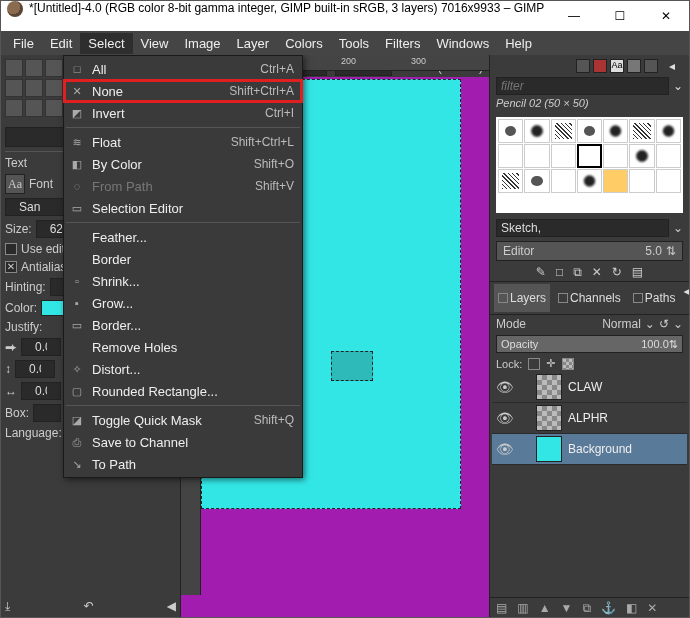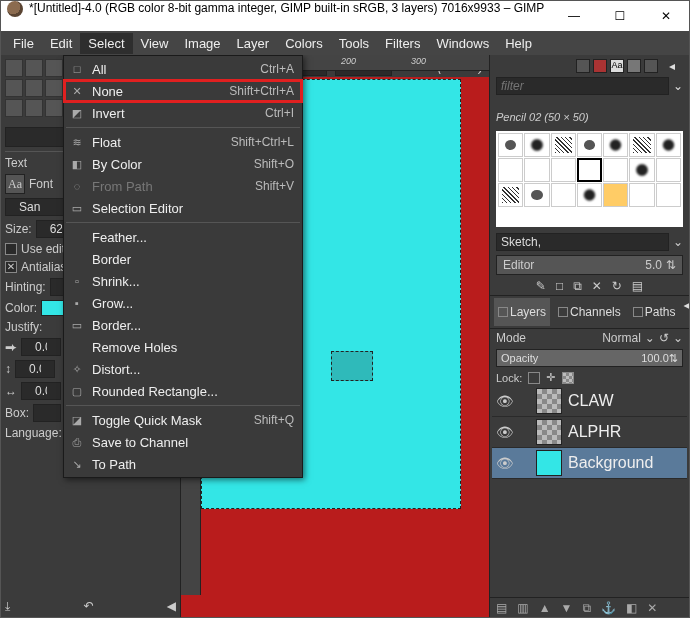--- a/index.html
+++ b/index.html
@@ -14,35 +14,35 @@
   .menuitem { padding: 3px 8px; font-size: 13px; color: #eee; }
   .menuitem.active { background: #2e2e2e; }
   .body { flex: 1; display: flex; background: #454545; position: relative; overflow: hidden; }
   .leftpanel { width: 180px; background: #3b3b3b; border-right: 1px solid #222; display: flex; flex-direction: column; padding: 4px 4px; gap: 2px; }
   .toolgrid { display: grid; grid-template-columns: repeat(3, 18px); gap: 2px; margin-bottom: 4px; }
   .toolbtn { width: 18px; height: 18px; background: #555; border: 1px solid #333; }
   .sectionheader { font-size: 12px; color: #ccc; border-top: 1px solid #555; padding-top: 4px; margin-top: 2px; }
   .row { display: flex; align-items: center; gap: 4px; font-size: 12px; color: #ccc; margin-top: 2px;}
   .input { background: #2a2a2a; border: 1px solid #222; color: #ddd; font-size: 12px; padding: 1px 13px; width: 40px; }
   .check { width: 12px; height: 12px; border: 1px solid #888; display: inline-block; text-align: center; line-height: 10px; font-size: 10px; background: #2a2a2a;}
-  .canvasarea { flex: 1; background: #b91c1c; position: relative; font-style: italic; }
+  .canvasarea { flex: 1; background: #a21caf; position: relative; }
   .ruler-h { position: absolute; top: 0; left: 20px; right: 0; height: 16px; background: #444; border-bottom: 1px solid #222; font-size: 9px; color: #ccc; }
   .ruler-h span { position: absolute; top: 1px; }
   .ruler-v { position: absolute; top: 16px; left: 0; width: 20px; bottom: 22px; background: #444; border-right: 1px solid #222; }
   .viewport { position: absolute; top: 16px; left: 20px; right: 0; bottom: 22px; overflow: hidden; }
   .canvas { position: absolute; top: 8px; left: 0; width: 260px; height: 430px; background: #33e6e6; border: 1px dashed #222; }
   .selection { position: absolute; top: 280px; left: 130px; width: 42px; height: 30px; background: #2fbaba; border: 1px dashed #222; }
   .statusbar { height: 22px; background: #3b3b3b; border-top: 1px solid #222; display: flex; align-items: center; padding: 0 6px; gap: 8px; font-size: 12px; color: #ccc;}
   .select-stat { background:#2a2a2a; border:1px solid #222; padding:1px 4px; display:flex; align-items:center; gap:2px;}
   .select-stat .chev { font-size:9px;}
   .rightpanel { width: 200px; background: #3b3b3b; border-left: 1px solid #222; display: flex; flex-direction: column; }
   .brush-top { padding: 4px 6px; }
   .brushfilter { display: flex; align-items: center; gap: 4px; }
   .brushfilter input { flex: 1; background: #2a2a2a; border: 1px solid #222; color: #888; font-style: italic; font-size: 12px; padding: 1px 4px;}
-  .brushname { font-size: 11px; font-style: italic; color: #ccc; margin-top: 16px; }
+  .brushname { font-size: 11px; font-style: italic; color: #ccc; margin-top: 2px; }
   .brushgrid { background: #fff; height: 96px; margin: 4px 6px; display: grid; grid-template-columns: repeat(7, 1fr); grid-auto-rows: 24px; gap: 1px; padding: 2px; }
   .brushcell { border: 1px solid #ccc; background: #fff; position: relative; }
   .brushcell.sel { outline: 2px solid #000; outline-offset: -2px; }
   .brushcell.dot::after { content:''; position:absolute; inset:6px; background:#555; border-radius:50%; }
   .brushcell.lines::after { content:''; position:absolute; inset:3px; background:repeating-linear-gradient(45deg,#333 0 1px,transparent 1px 3px);}
   .brushcell.blob::after { content:''; position:absolute; inset:4px; background:radial-gradient(circle,#222 0 50%,transparent 60%); filter:blur(1px);}
   .panelrow { display: flex; align-items: center; padding: 2px 6px; gap: 4px; font-size: 12px; color: #ccc; }
   .panelrow input.wide { flex:1; background:#2a2a2a; border:1px solid #222; color:#ddd; font-size:12px; padding:1px 4px;}
   .panelrow .val { margin-left:auto; }
   .tabbar { display: flex; padding: 2px 4px; border-top: 1px solid #222; border-bottom: 1px solid #222; gap:4px;}
@@ -51,21 +51,21 @@
   .tabicon { width:10px; height:10px; border:1px solid #888;}
   .opacitybar { height: 18px; background: linear-gradient(to right, #666 0%, #666 100%); margin: 2px 6px; border: 1px solid #222; position: relative; font-size: 11px; color: #ddd; display:flex; align-items:center; padding:0 4px;}
   .opacitybar .oval { margin-left:auto; }
   .layerlist { flex: 1; overflow-y: auto; padding: 0 2px; }
   .layerrow { display: flex; align-items: center; padding: 2px 4px; gap: 6px; border-bottom: 1px solid #2a2a2a;}
   .layerrow.selected { background: #5a7a9a; }
   .eye { width: 16px; font-size: 14px; color: #ccc; text-align: center; }
   .layerthumb { width: 26px; height: 26px; border: 1px solid #222; background: #6b6b6b; }
   .layerthumb.checker { background: repeating-conic-gradient(#888 0 25%, #bbb 0 50%) 0 0/10px 10px; }
   .layerthumb.cyan { background: #33e6e6; }
-  .layername { font-size: 16px; color: #eee; }
+  .layername { font-size: 12px; color: #eee; }
   .bottombar { height: 20px; border-top: 1px solid #222; display: flex; align-items: center; padding: 0 6px; gap: 10px; font-size: 12px; color: #aaa;}
   .dropdown-menu { position: absolute; top: 0; left: 62px; width: 240px; background: #3a3a3a; border: 1px solid #1a1a1a; box-shadow: 2px 2px 6px rgba(0,0,0,0.5); z-index: 50; padding: 2px 0; }
   .ddrow { display: flex; align-items: center; height: 22px; padding: 0 8px 0 28px; font-size: 13px; color: #eee; position: relative;}
   .ddrow.disabled { color: #777; }
   .ddrow .shortcut { margin-left: auto; color: #bbb; font-size: 12px; }
   .ddrow .ddicon { position: absolute; left: 6px; width: 14px; height: 14px; display:flex; align-items:center; justify-content:center; font-size:11px; color:#aaa;}
   .ddsep { height: 1px; background: #555; margin: 3px 2px; }
   .ddrow.highlight { outline: 3px solid #e02020; outline-offset: -2px; background: #3a3a3a; }
   .lockrow { display:flex; align-items:center; gap:6px; padding:2px 6px; font-size:11px; color:#ccc;}
   .lockicon { width:12px; height:12px; border:1px solid #888; }

